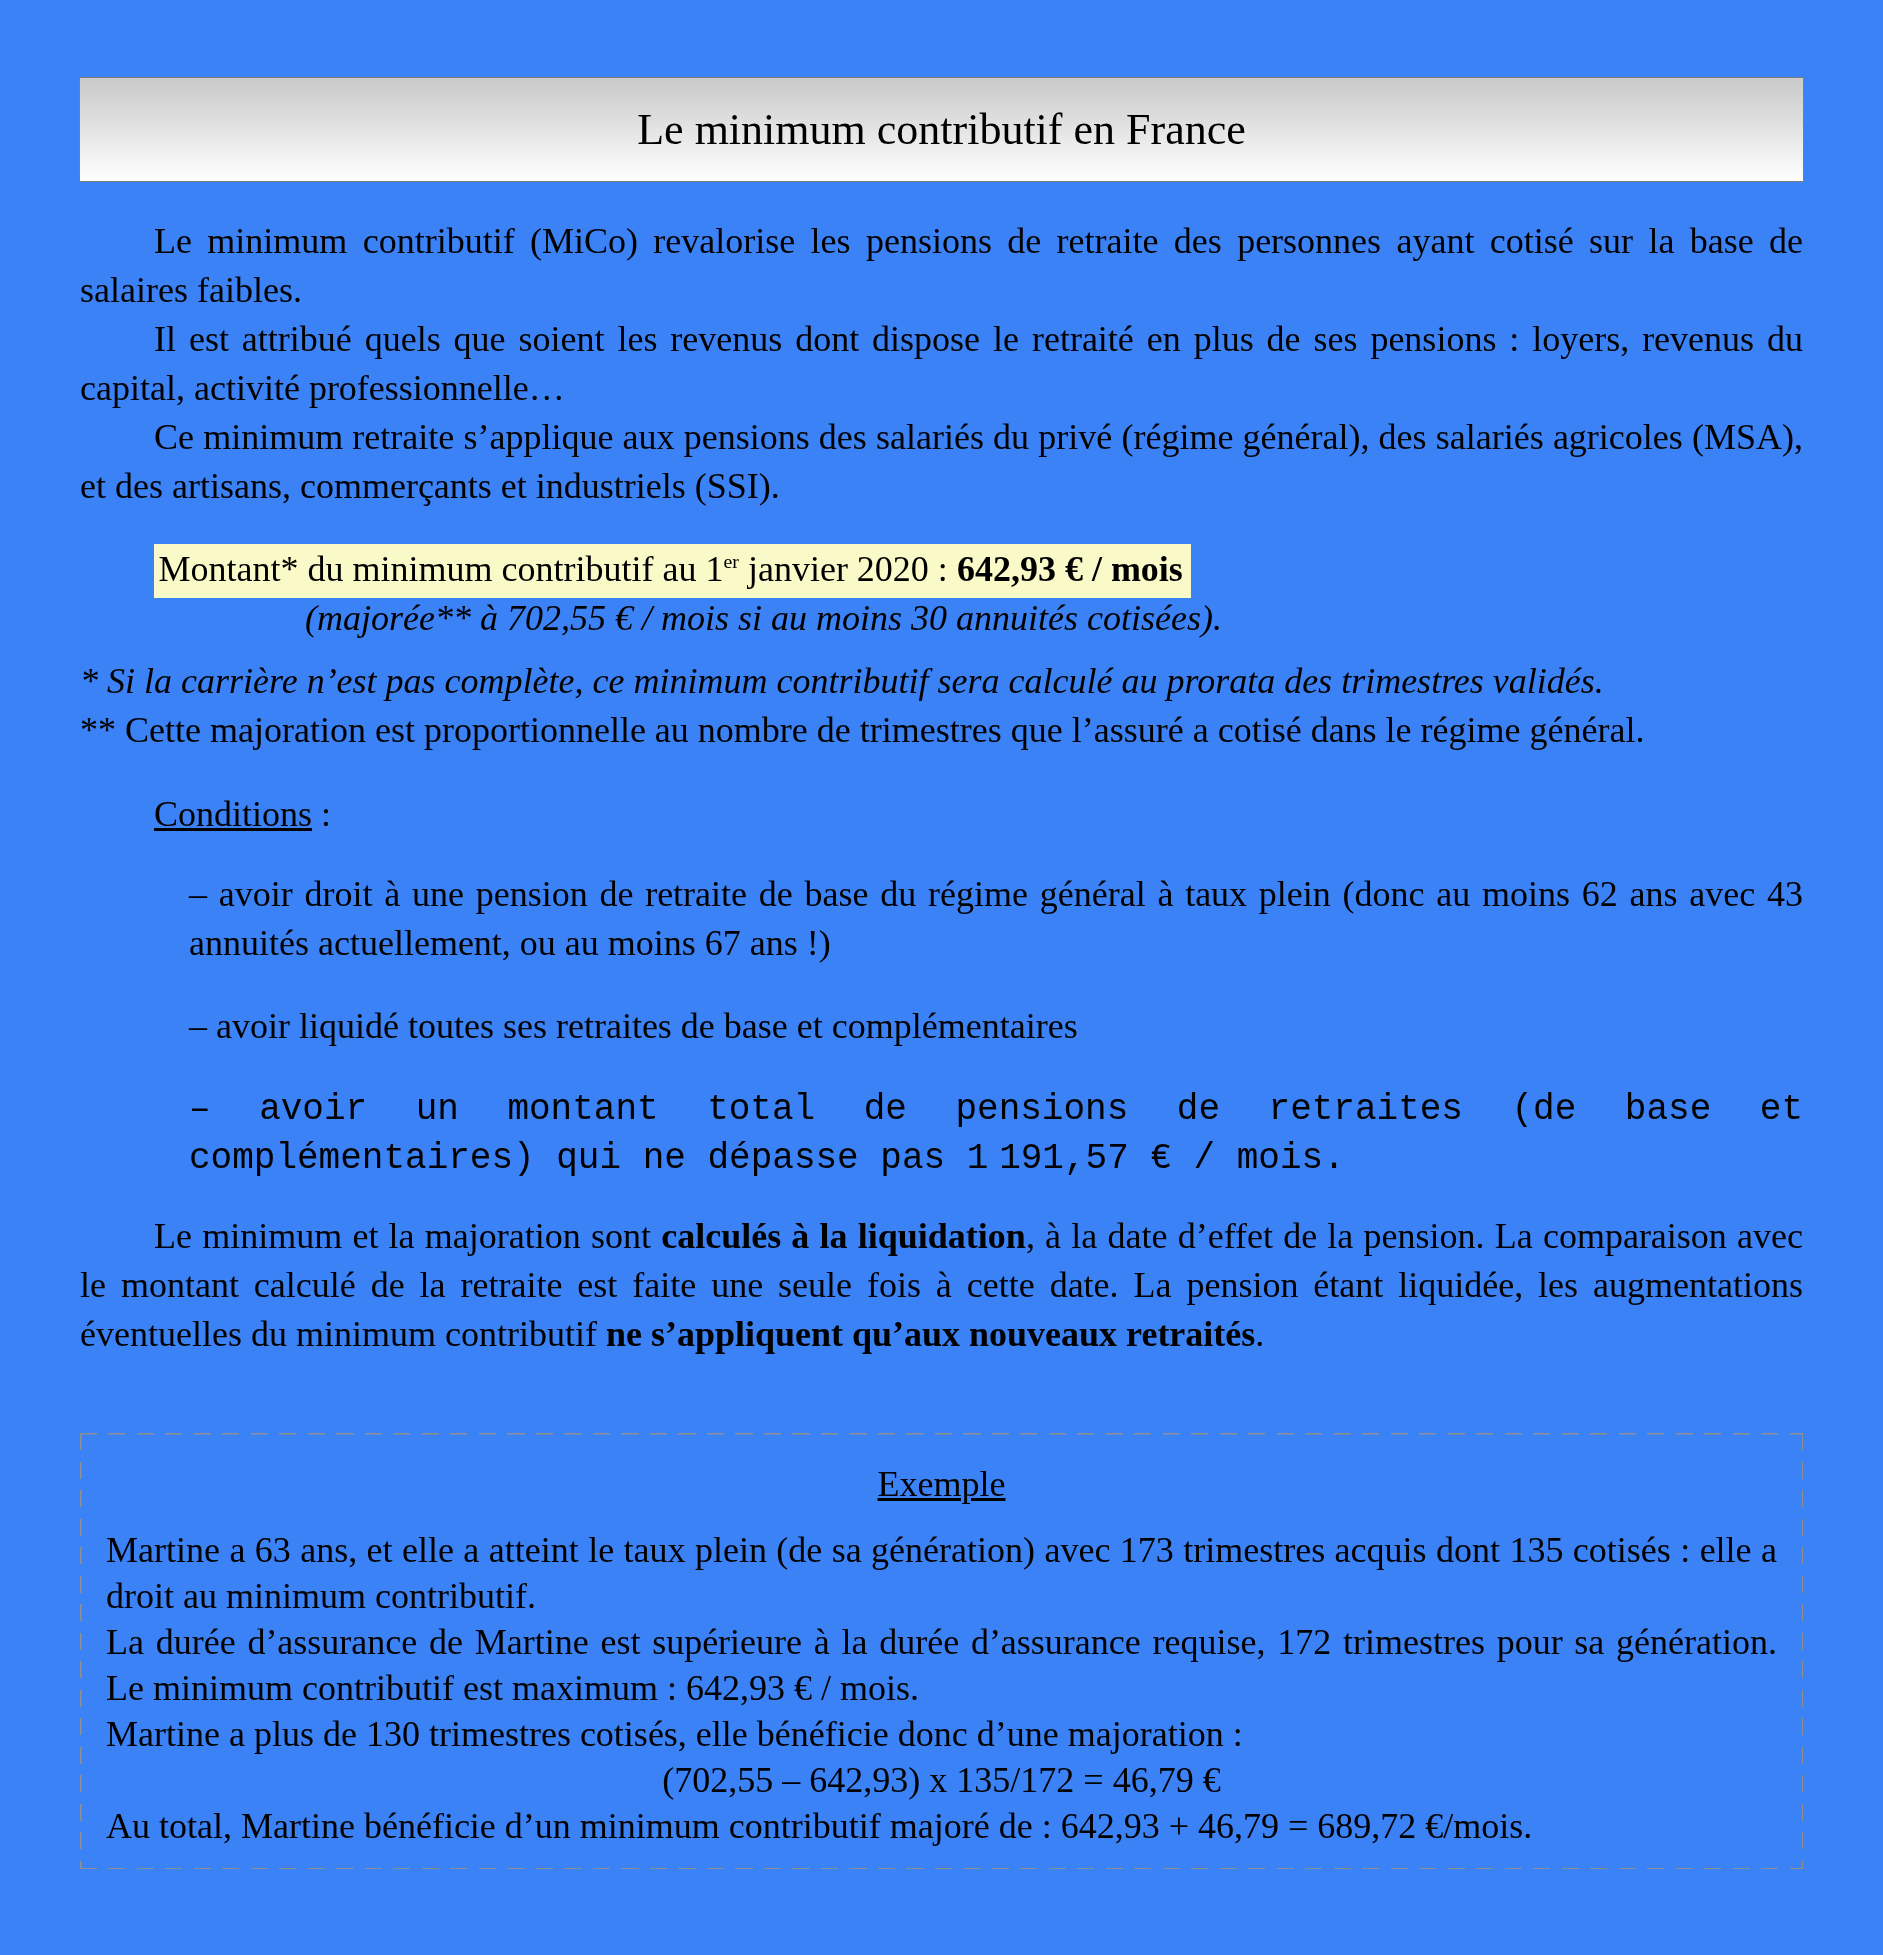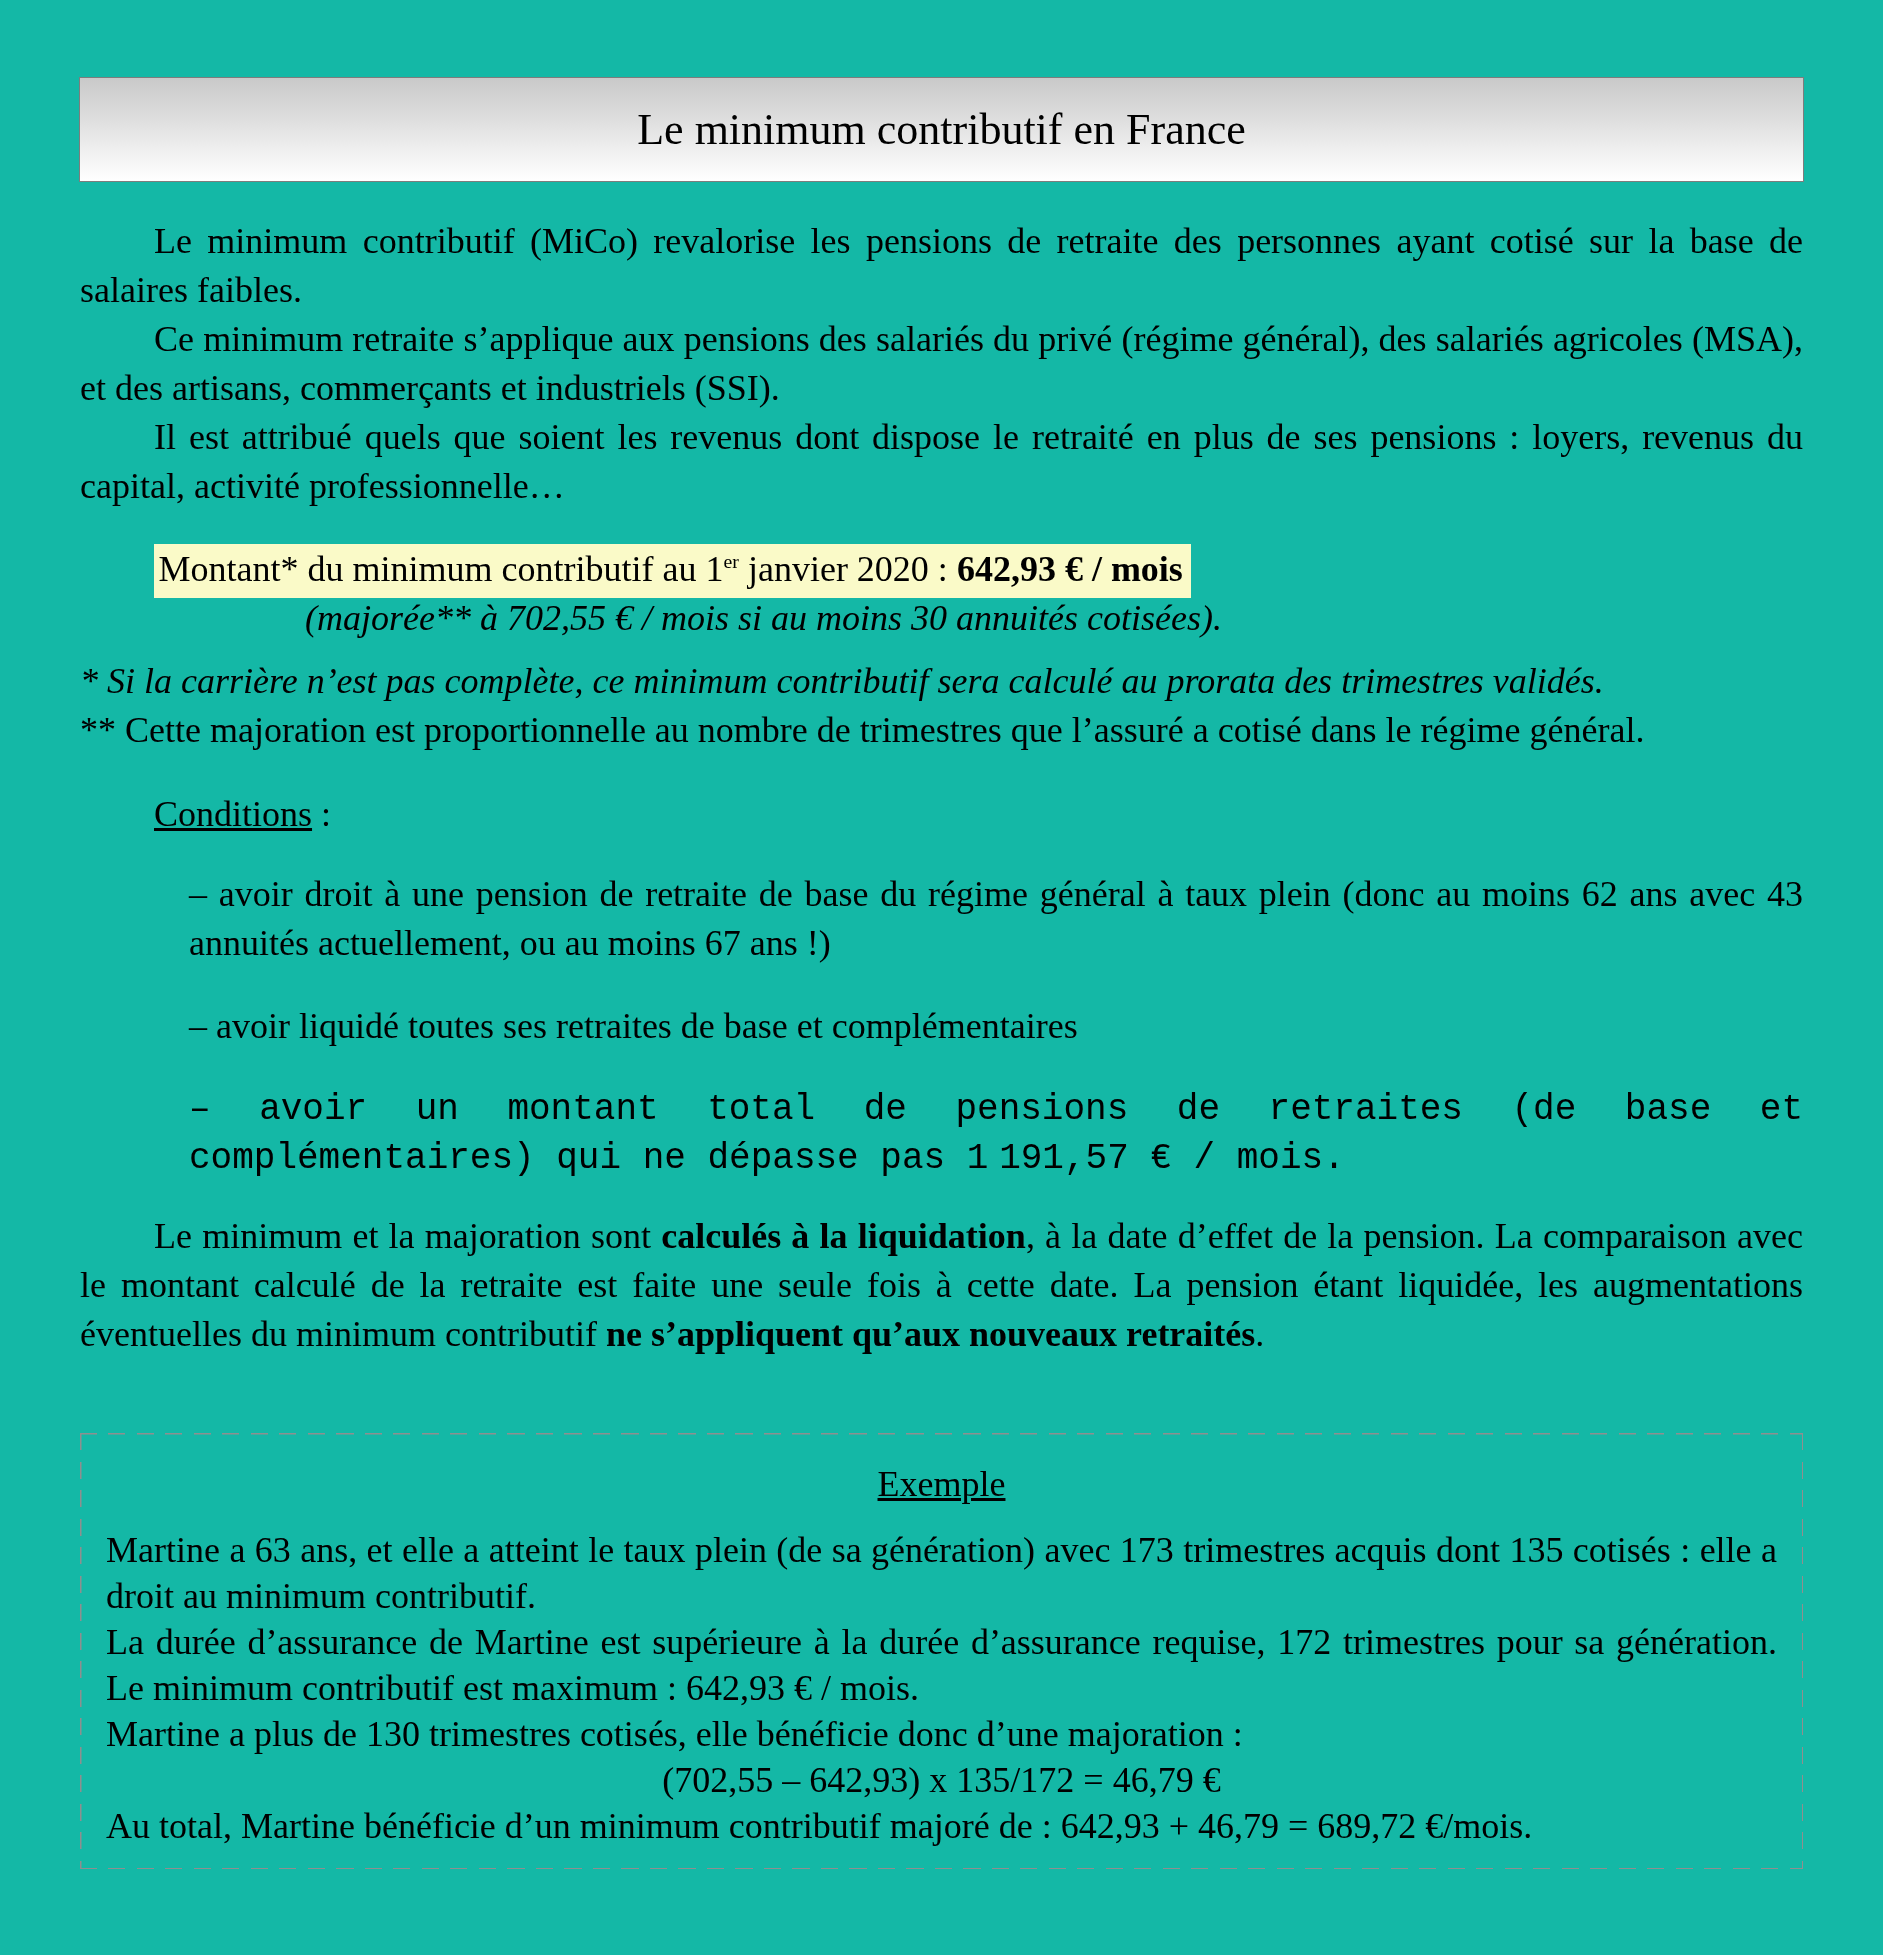--- a/index.html
+++ b/index.html
@@ -1,20 +1,20 @@
 <!DOCTYPE html>
 <html lang="fr" style="font-size:12.3px"><head>
 <meta charset="utf-8">
 <style>
   html,body{margin:0;padding:0;background:#ffffff;}
   .page{
     position:relative;
     width:1883px;
     height:1956px;
-    background:#14b8a6;
+    background:#3b82f6;
     color:#000000;
     font-family:"Liberation Serif","DejaVu Serif",serif;
     font-size:36px;
     line-height:49px;
     overflow:hidden;
   }
   
   .titlebar{
     margin:77px 79px 0 79px;
     height:105px;
@@ -70,22 +70,22 @@
 
 <div class="page">
 
   <header class="titlebar">
     <span class="ttl">Le minimum contributif en France</span>
   </header>
 
   <main class="content">
 
     <p class="j indent first">Le minimum contributif (MiCo) revalorise les pensions de retraite des personnes ayant cotisé sur la base de salaires faibles.</p>
+    <p class="j indent">Il est attribué quels que soient les revenus dont dispose le retraité en plus de ses pensions : loyers, revenus du capital, activité professionnelle…</p>
     <p class="j indent">Ce minimum retraite s’applique aux pensions des salariés du privé (régime général), des salariés agricoles (MSA), et des artisans, commerçants et industriels (SSI).</p>
-    <p class="j indent">Il est attribué quels que soient les revenus dont dispose le retraité en plus de ses pensions : loyers, revenus du capital, activité professionnelle…</p>
 
     <div class="montant">
       <span class="hl"><span>Montant* du minimum contributif au 1</span><sup>er</sup><span> janvier 2020 : </span><b>642,93 € / mois</b></span>
     </div>
     <div class="majoree">(majorée** à 702,55 € / mois si au moins 30 annuités cotisées).</div>
 
     <p class="fn1">* Si la carrière n’est pas complète, ce minimum contributif sera calculé au prorata des trimestres validés.</p>
     <p class="fn2">** Cette majoration est proportionnelle au nombre de trimestres que l’assuré a cotisé dans le régime général.</p>
 
     <div class="conditions">

